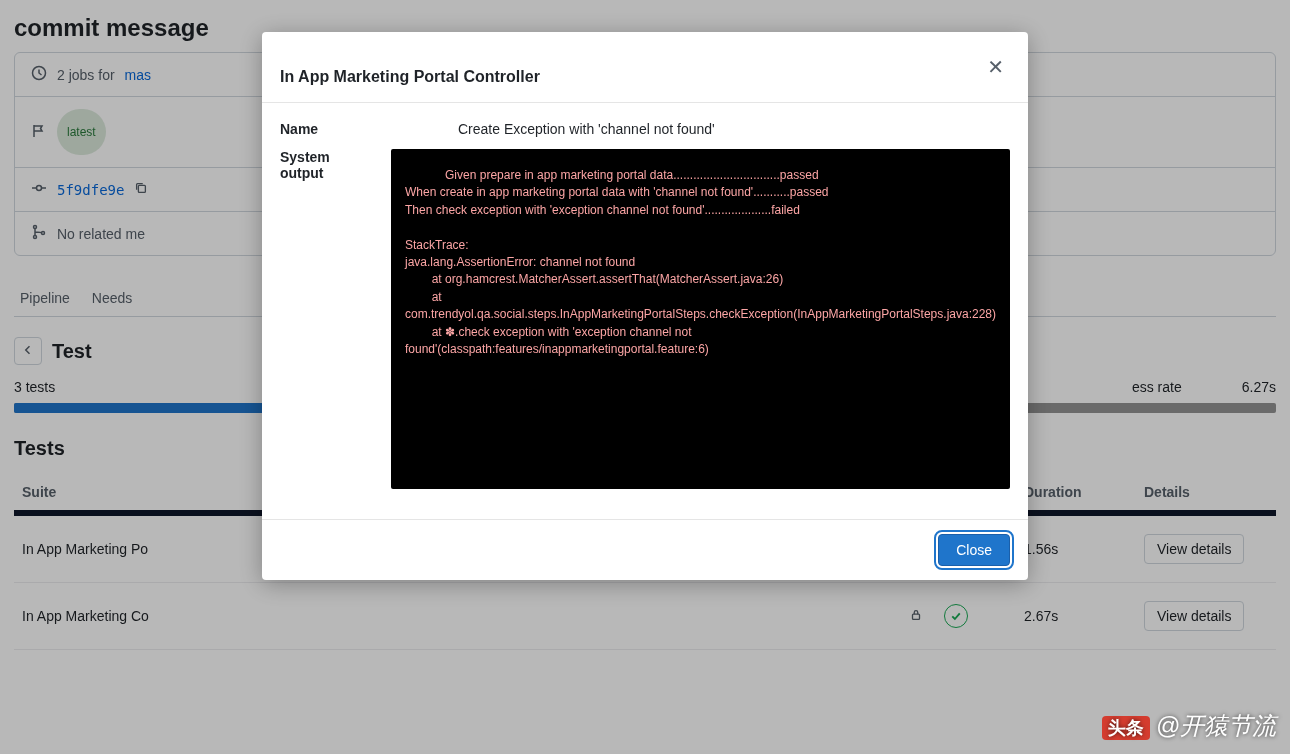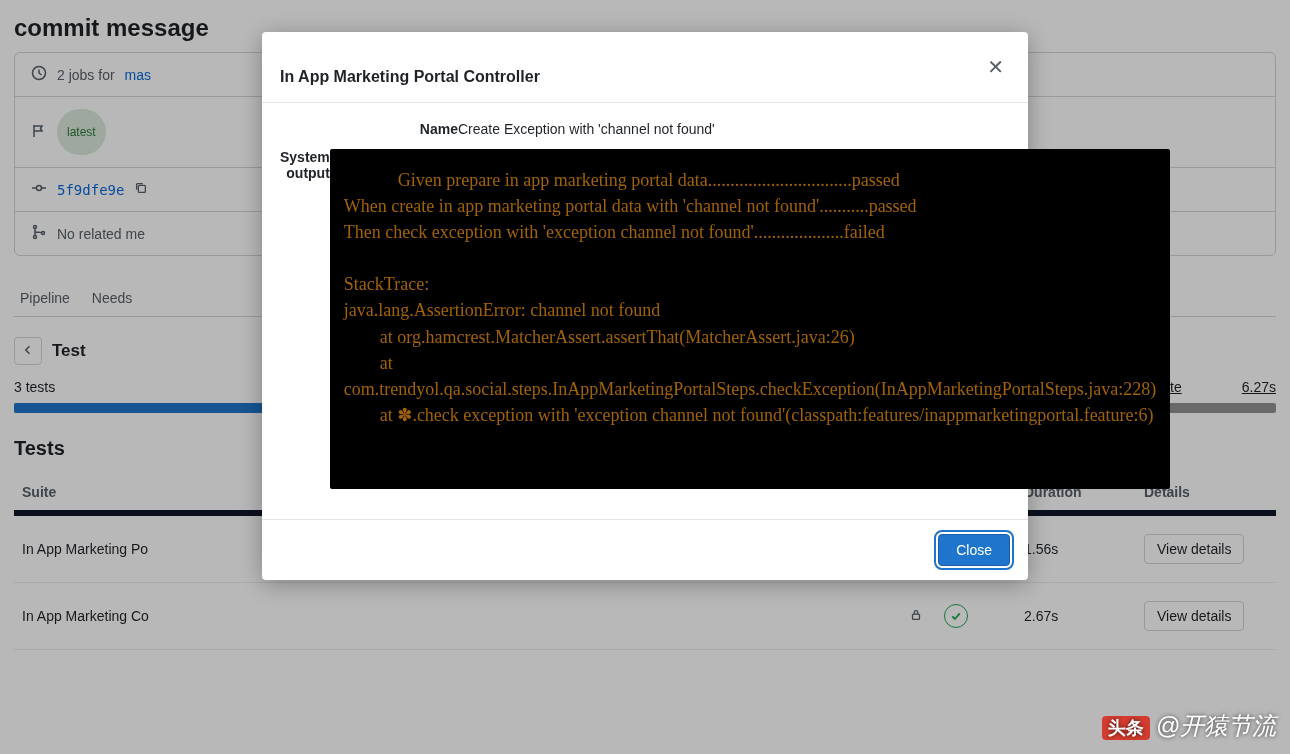--- a/index.html
+++ b/index.html
@@ -17,24 +17,24 @@
 .pill { background: #dbe9dc; color: #2a7a3c; padding: 16px 10px; border-radius: 999px; font-size: 12px; }
 .commit-sha { color: #0969da; font-family: ui-monospace, SFMono-Regular, Menlo, monospace; }
 .link { color: #0969da; }
 
 .tabs { display: flex; gap: 18px; border-bottom: 1px solid #d0d7de; margin-top: 24px; padding: 0 4px; }
 .tab { padding: 10px 2px; color: #57606a; cursor: pointer; }
 
 .test-section { margin-top: 20px; }
 .test-head { display: flex; align-items: center; gap: 10px; }
 .back-btn { width: 28px; height: 28px; border: 1px solid #d0d7de; border-radius: 4px; display:flex; align-items:center; justify-content:center; background:#fff; cursor:pointer; }
-.test-head h2 { font-size: 17px; font-weight: 600; }
+.test-head h2 { font-size: 20px; font-weight: 600; }
 
 .summary-row { display: flex; justify-content: space-between; margin: 14px 0 8px; color: #1f2328; }
-.summary-right { display:flex; gap:60px;text-decoration:underline; }
+.summary-right { display:flex; gap:60px; }
 
 .progress { height: 10px; background: #939393; border-radius: 2px; overflow:hidden; margin-bottom: 24px; }
 .progress .bar { height:100%; background:#1f75cb; width:33%; }
 
 h2.tests-heading { font-size: 20px; font-weight:600; margin-bottom: 14px; }
 
 table.tests { width:100%; border-collapse: collapse; }
 table.tests th { text-align:left; font-weight:600; color:#57606a; padding: 10px 8px; border-bottom:6px solid #0f172a; }
 table.tests td { padding: 18px 8px; border-bottom:1px solid #ececef; }
 table.tests th.col-suite, table.tests td.col-suite { width: 250px; }
@@ -50,23 +50,23 @@
 .btn { border:1px solid #d0d7de; background:#fff; border-radius:4px; padding:6px 12px; font-size:14px; cursor:pointer; color:#1f2328; }
 
 
 .overlay { position: fixed; inset:0; background: rgba(0,0,0,0.28); display:flex; align-items:flex-start; justify-content:center; padding-top: 32px; }
 .modal { background:#fff; width: 766px; border-radius:4px; box-shadow:0 4px 24px rgba(0,0,0,0.3); }
 .modal-header { padding: 16px 18px; border-bottom:1px solid #e5e5e5; display:flex; justify-content:space-between; align-items:center; }
 .modal-header h3 { font-size:16px; font-weight:600;margin-top:20px; }
 .close-x { background:none; border:none; font-size:20px; color:#57606a; cursor:pointer; line-height:1; padding:2px 6px; }
 .modal-body { padding: 18px; }
 .def-row { display:flex; margin-bottom: 12px; }
-.def-label { width: 178px; text-align:right; font-weight:700; padding-right: 0; }
+.def-label { width: 178px; font-weight:700; padding-right: 36px; }
 .def-value { flex:1; }
-.code-block { background:#000; color:#a16207; font-family: Liberation Serif, serif; font-size:18px; line-height:1.45; padding: 18px 14px; border-radius:2px; white-space: pre-wrap; min-height: 340px; }
+.code-block { background:#000; color:#fca5a5; font-family: Liberation Sans, sans-serif; font-size:12px; line-height:1.45; padding: 18px 14px; border-radius:2px; white-space: pre-wrap; min-height: 340px; }
 .modal-footer { padding: 14px 18px; border-top:1px solid #e5e5e5; display:flex; justify-content:flex-end; }
 .btn-primary { background:#1f75cb; color:#fff; border:1px solid #1a5faa; border-radius:4px; padding:7px 17px; font-size:14px; cursor:pointer; outline: 2px solid #1f75cb; outline-offset: 2px; }
 
 .watermark { position: fixed; right: 14px; bottom: 12px; color:#fff; font-size: 24px; font-style: italic; text-shadow: 0 0 4px rgba(0,0,0,0.7); pointer-events:none; }
 .watermark .logo { background:#d43c2f; color:#fff; font-style:normal; padding:2px 6px; border-radius:4px; margin-right:6px; font-weight:bold; font-size:18px;}
 </style>
 </head>
 <body>
 
 <div class="page">

